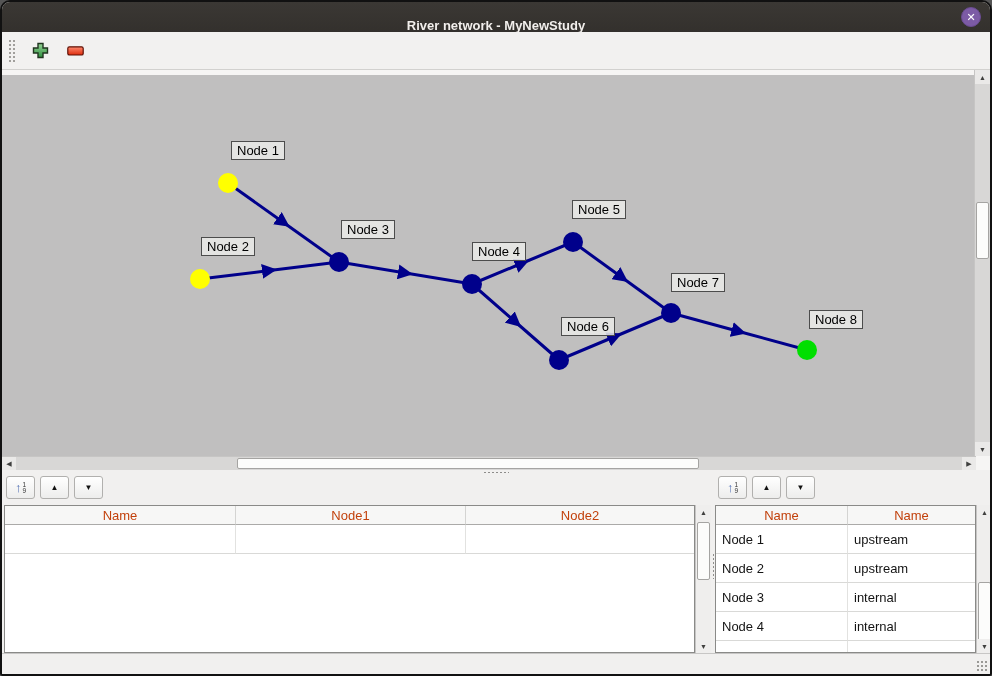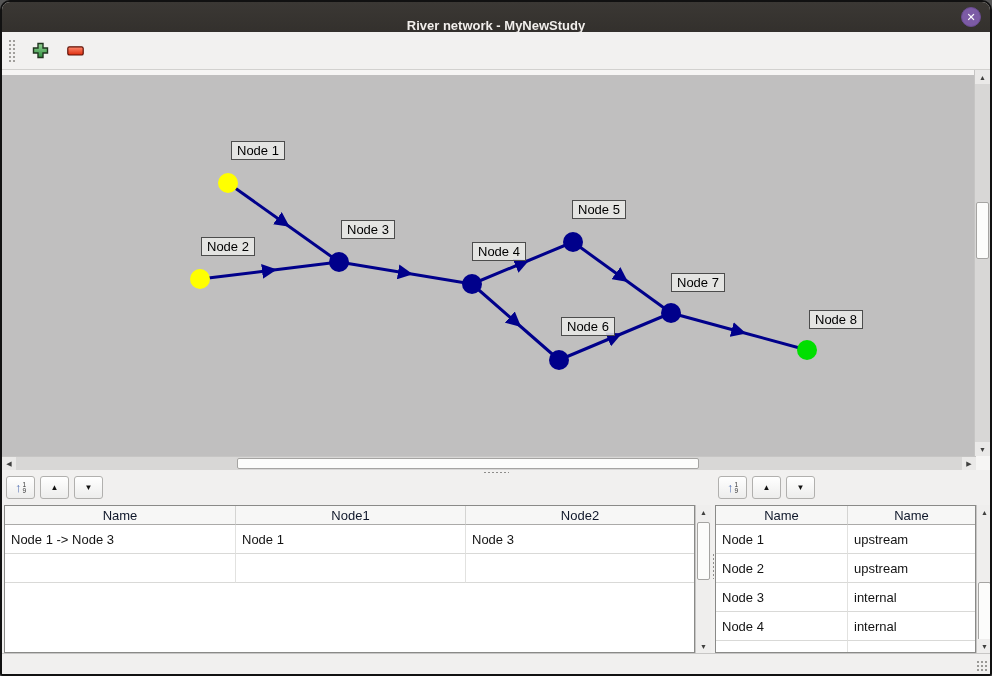--- a/index.html
+++ b/index.html
@@ -46,21 +46,21 @@
   .mini-toolbar{position:absolute;top:1px;display:flex;gap:5px;}
   .mini-btn{width:29px;height:23px;border:1px solid #b1b0ae;border-radius:3px;
             background:linear-gradient(#ffffff,#ededec);display:flex;align-items:center;justify-content:center;
             cursor:pointer;padding:0;}
   .sort-ico{display:flex;align-items:center;gap:1px;}
   .sort-arrow{color:#4f6db3;font-size:13px;font-weight:bold;line-height:1;}
   .sort-nums{display:flex;flex-direction:column;font-size:6.5px;line-height:6px;color:#333;}
   .tri{font-size:8px;color:#111;line-height:1;}
   .tbl-wrap{position:absolute;top:30px;height:148px;overflow:hidden;background:#fff;border:1px solid #8a8a88;}
   table{border-collapse:separate;border-spacing:0;table-layout:fixed;width:100%;}
-  th{font-weight:normal;font-size:13px;color:#0f172a;background:#f7f7f6;height:19px;
+  th{font-weight:normal;font-size:13px;color:#c2410c;background:#f7f7f6;height:19px;
      border-right:1px solid #d4d4d2;border-bottom:1px solid #abaaa8;text-align:center;padding:0;}
   th:last-child{border-right:none;}
   td{font-size:13px;color:#141414;height:29px;padding:0 0 0 6px;background:#fff;
      border-right:1px solid #e2e2e0;border-bottom:1px solid #d9d9d7;white-space:nowrap;overflow:hidden;}
   td:last-child{border-right:none;}
   .v-dots{position:absolute;left:710px;top:78px;width:4px;height:26px;
           background-image:radial-gradient(circle,#8f8e8c 0.8px,transparent 1px);background-size:3px 4px;}
   .bottom-strip{position:absolute;left:0;top:178px;right:0;bottom:0;background:#f1f0ef;border-top:1px solid #c7c6c5;}
   .grip{position:absolute;right:2px;bottom:2px;width:12px;height:12px;
         background-image:radial-gradient(circle,#9a9996 0.9px,transparent 1.1px);background-size:4px 4px;}
@@ -202,25 +202,20 @@
           </colgroup>
           <thead>
             <tr>
               <th>Name</th>
               <th>Node1</th>
               <th>Node2</th>
             </tr>
           </thead>
           <tbody>
             <tr>
-              <td>Node 1 -&gt; Node 3</td>
-              <td>Node 1</td>
-              <td>Node 3</td>
-            </tr>
-            <tr>
               <td></td>
               <td></td>
               <td></td>
             </tr>
           </tbody>
         </table>
     </div>
     <div class="sb sb-v tbl-sb" style="left:693px;top:30px;height:148px;">
       <div class="sb-btn" style="top:0;">
           <span>▲</span>

